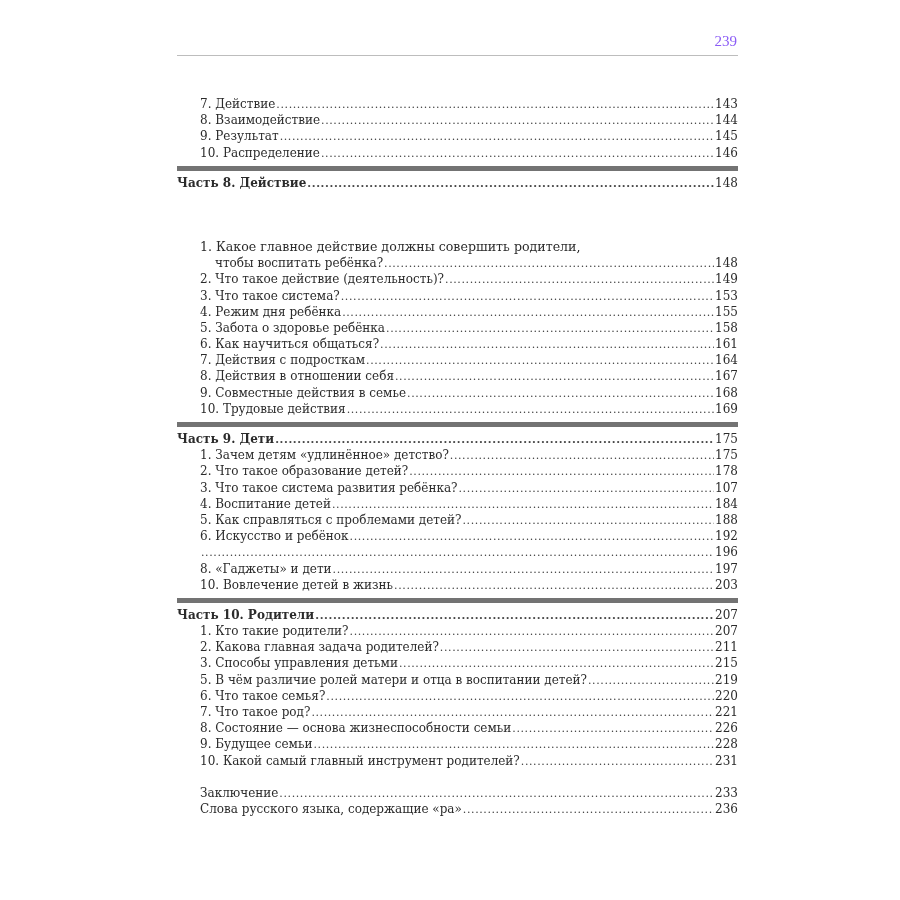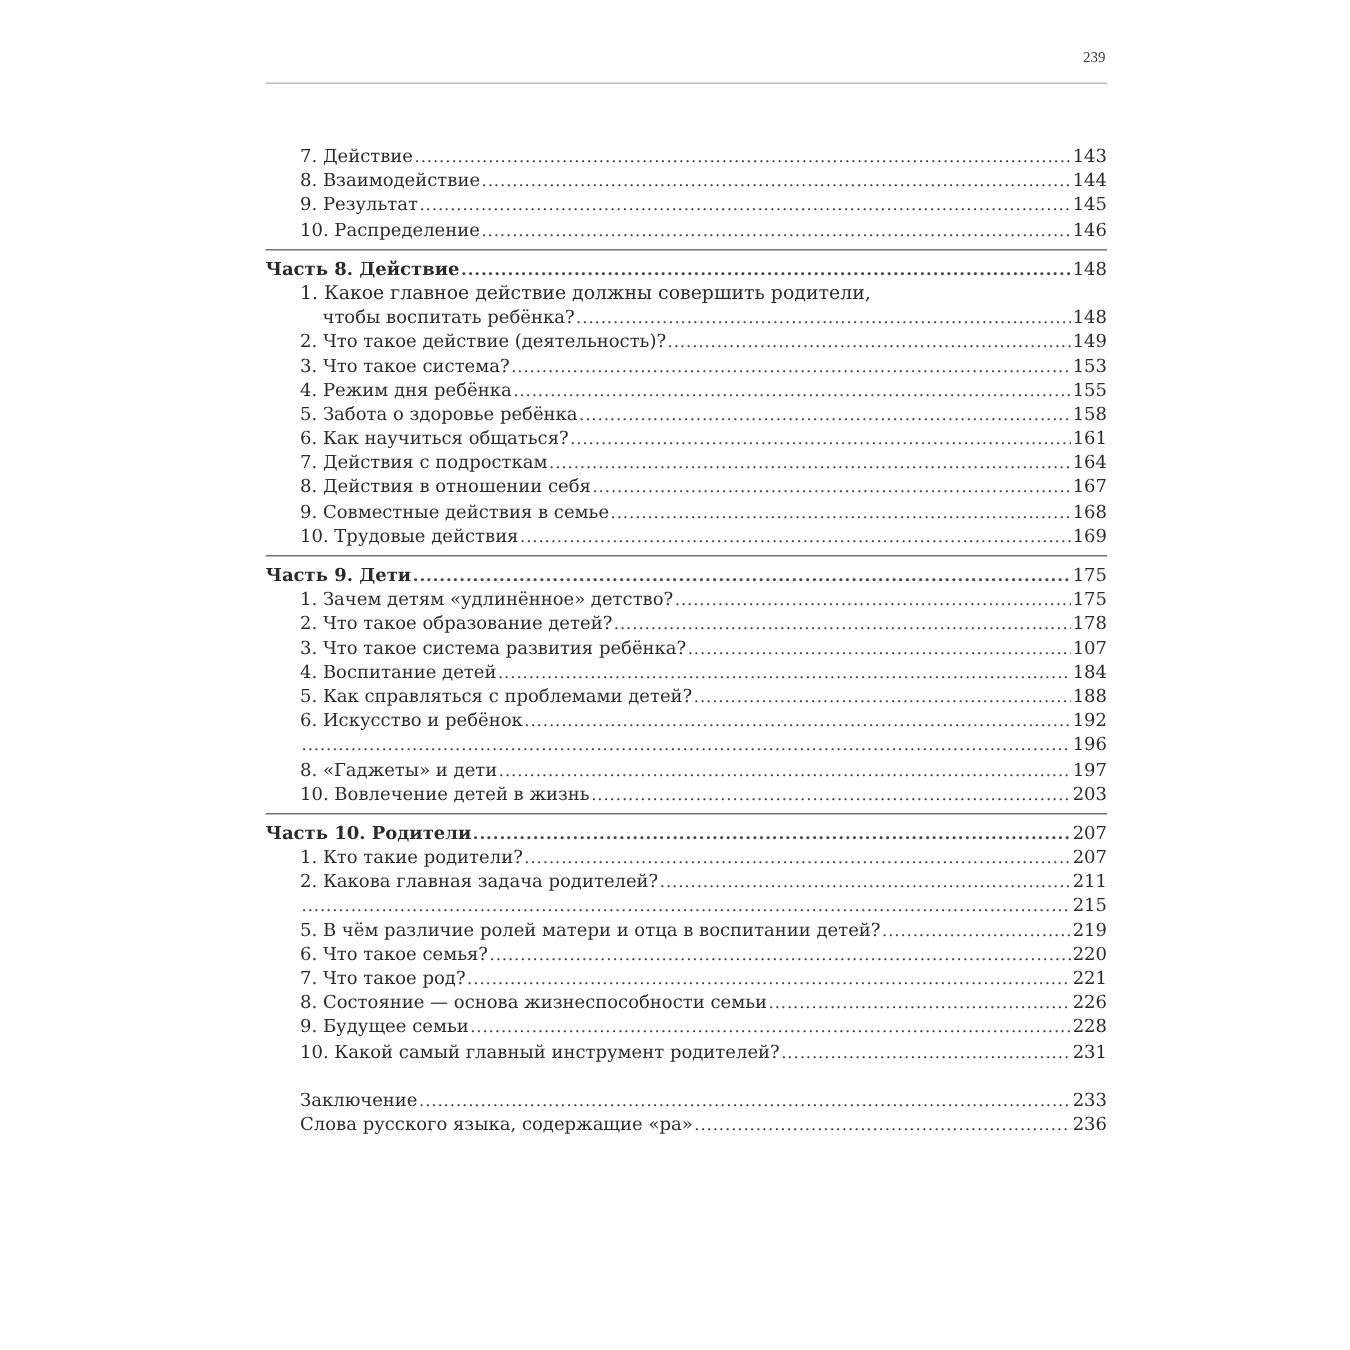--- a/index.html
+++ b/index.html
@@ -1,33 +1,33 @@
 <!DOCTYPE html>
 <html><head>
 <meta charset="utf-8">
 <style>
   html, body { margin: 0; padding: 0; background: #ffffff; }
   body { width: 900px; height: 900px; position: relative; overflow: hidden;
          font-family: "DejaVu Serif", "Liberation Serif", serif; color: #2b2b2b; }
-  .page-number { position: absolute; top: 33px; right: 163px; font-size: 10px; color: #404040;
+  .page-number { position: absolute; top: 33px; right: 163px; font-size: 15px; color: #8b5cf6;
                  font-family: "Liberation Serif", serif; }
   .header-rule { position: absolute; top: 55px; left: 177px; width: 561px; height: 1px; background: #bdbdbd; }
   .toc { position: absolute; top: 96px; left: 177px; width: 561px; }
   .row { display: flex; align-items: baseline; font-size: 12px; line-height: 16.2px; height: 16.2px; white-space: nowrap; }
   .row .title { flex: 0 0 auto; }
   .row .dots { flex: 1 1 auto; overflow: hidden; margin: 0 1px; color: #444; letter-spacing: 0.6px; font-size: 11px; }
   .row .dots::before { content: "................................................................................................................................................................................................................"; }
   .row .page { flex: 0 0 auto; }
   .indent1 { padding-left: 23px; }
   .indent2 { padding-left: 38px; }
   .part { font-weight: bold; }
   .part .page { font-weight: normal; }
-  .part-block { border-top: 1px solid #737373; padding-top: 4px; margin-top: 5px; }
+  .part-block { border-top: 5px solid #737373; padding-top: 4px; margin-top: 5px; }
   .gap { height: 16px; }
-  .cont { font-size: 12.6px; line-height: 16.2px; height: 16.2px; padding-left: 23px; white-space: nowrap; }
+  .cont { font-size: 12.6px; line-height: 16.2px; height: 16.2px; padding-left: 23px; white-space: nowrap; margin-top: 48px; }
 </style>
 </head>
 <body>
 
 <div class="page-number">239</div>
 <div class="header-rule"></div>
 
 <div class="toc">
 
   <div>
@@ -174,20 +174,21 @@
         <span class="title">1. Кто такие родители?</span>
         <span class="dots"></span>
         <span class="page">207</span>
       </div>
     <div class="row indent1">
         <span class="title">2. Какова главная задача родителей?</span>
         <span class="dots"></span>
         <span class="page">211</span>
       </div>
     <div class="row indent1">
+        <span class="title">3. Способы управления детьми</span>
         <span class="dots"></span>
         <span class="page">215</span>
       </div>
     <div class="row indent1">
         <span class="title">5. В чём различие ролей матери и отца в воспитании детей?</span>
         <span class="dots"></span>
         <span class="page">219</span>
       </div>
     <div class="row indent1">
         <span class="title">6. Что такое семья?</span>

